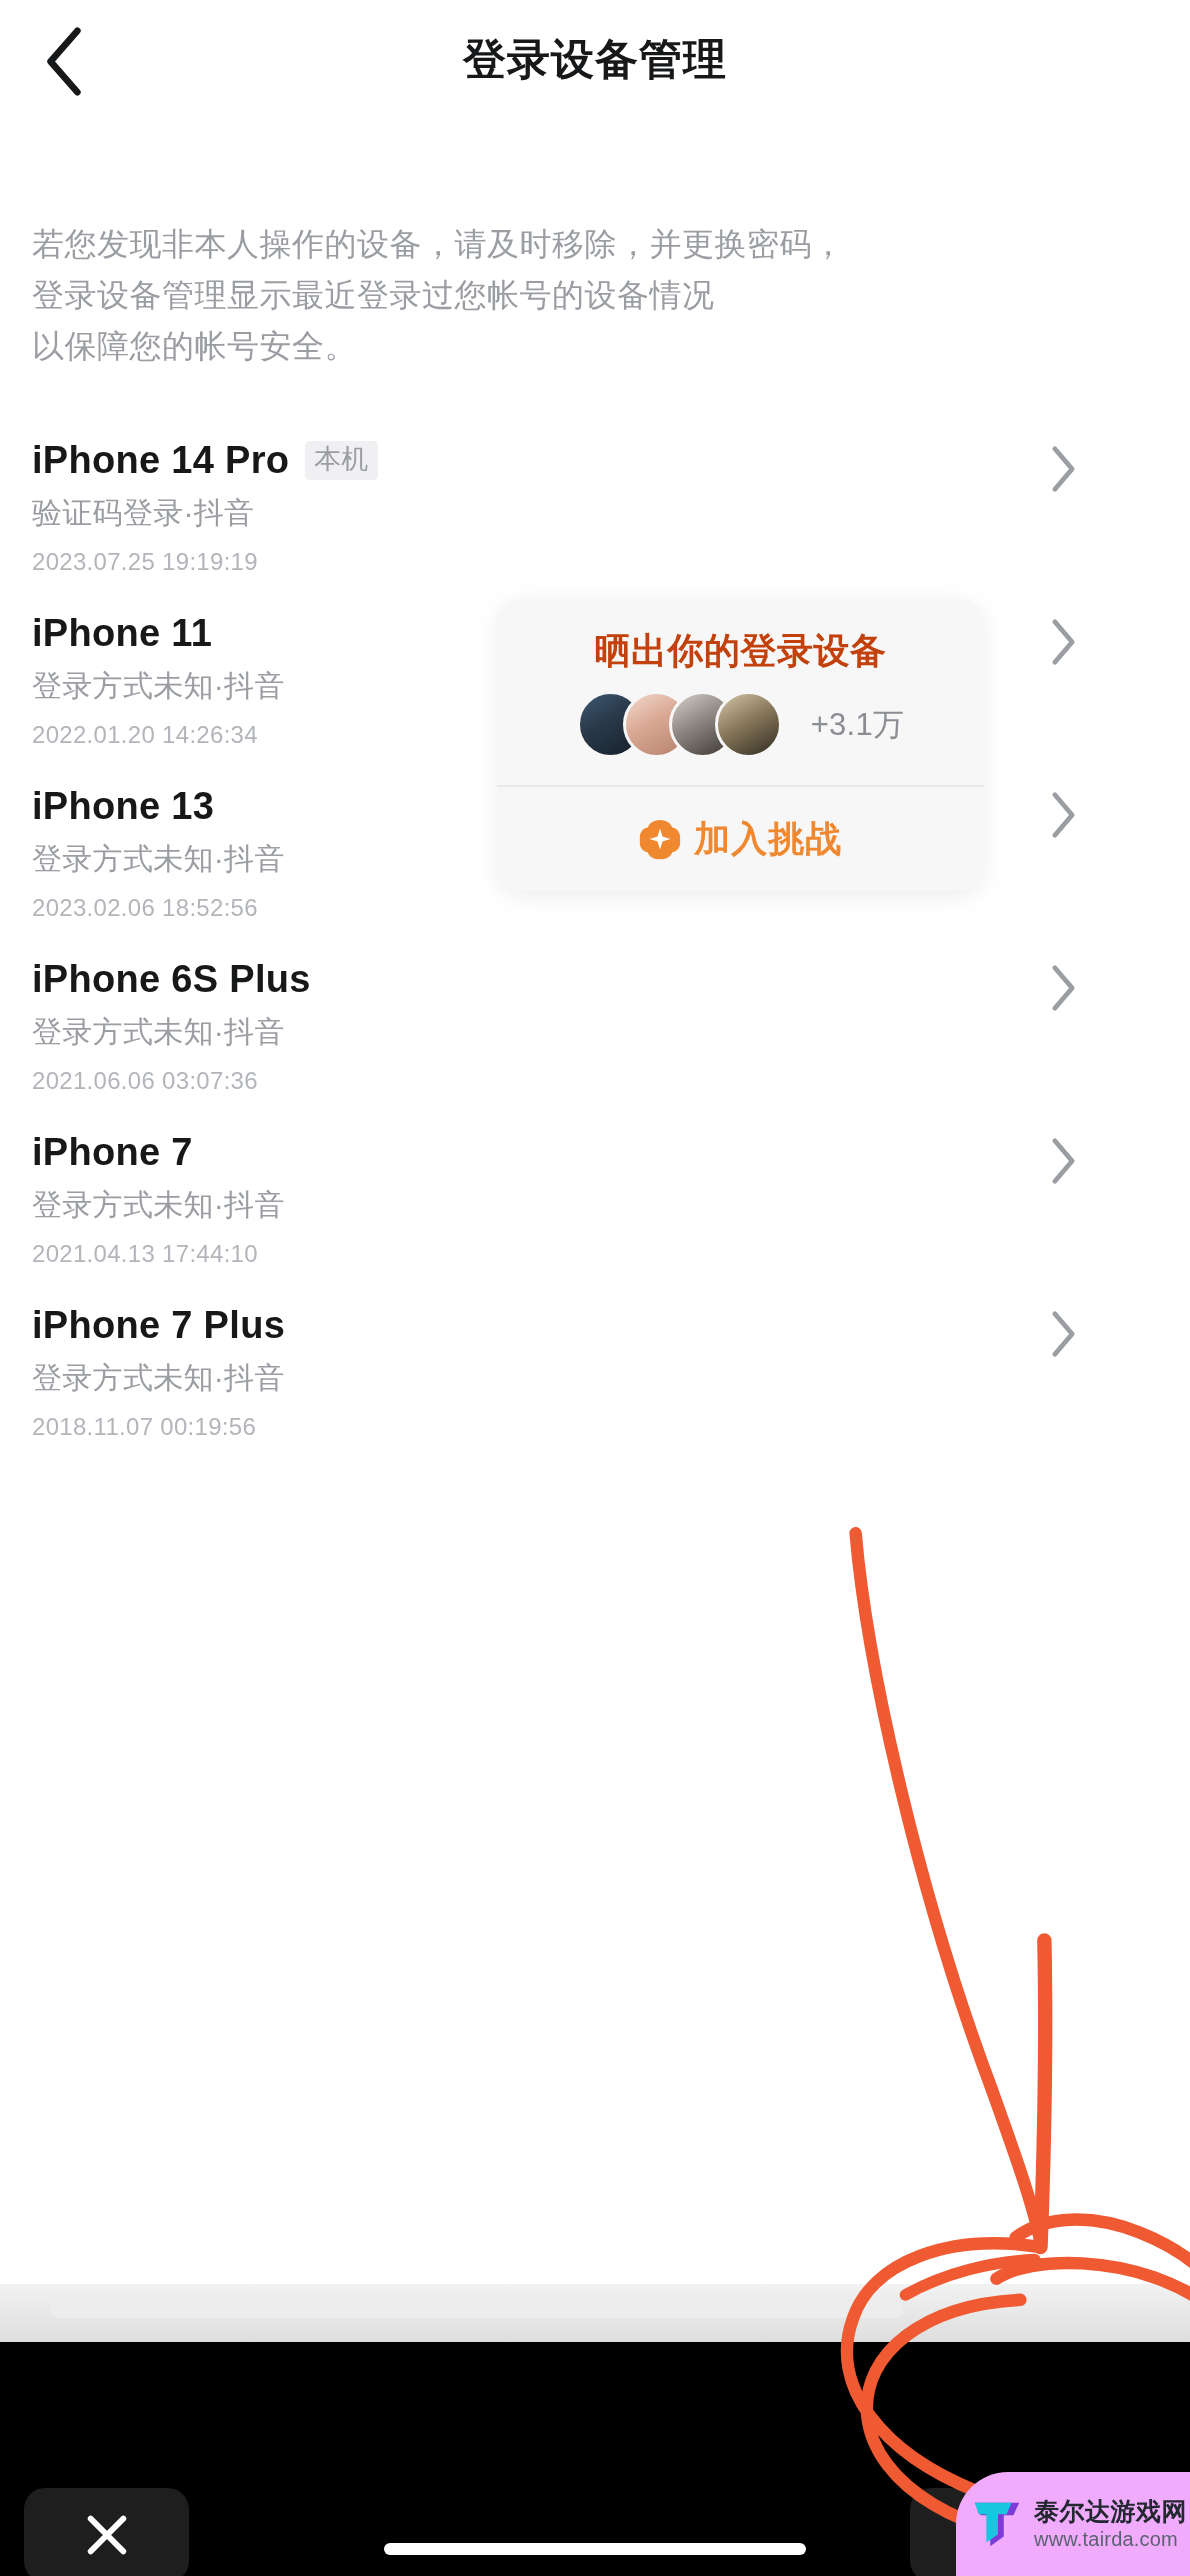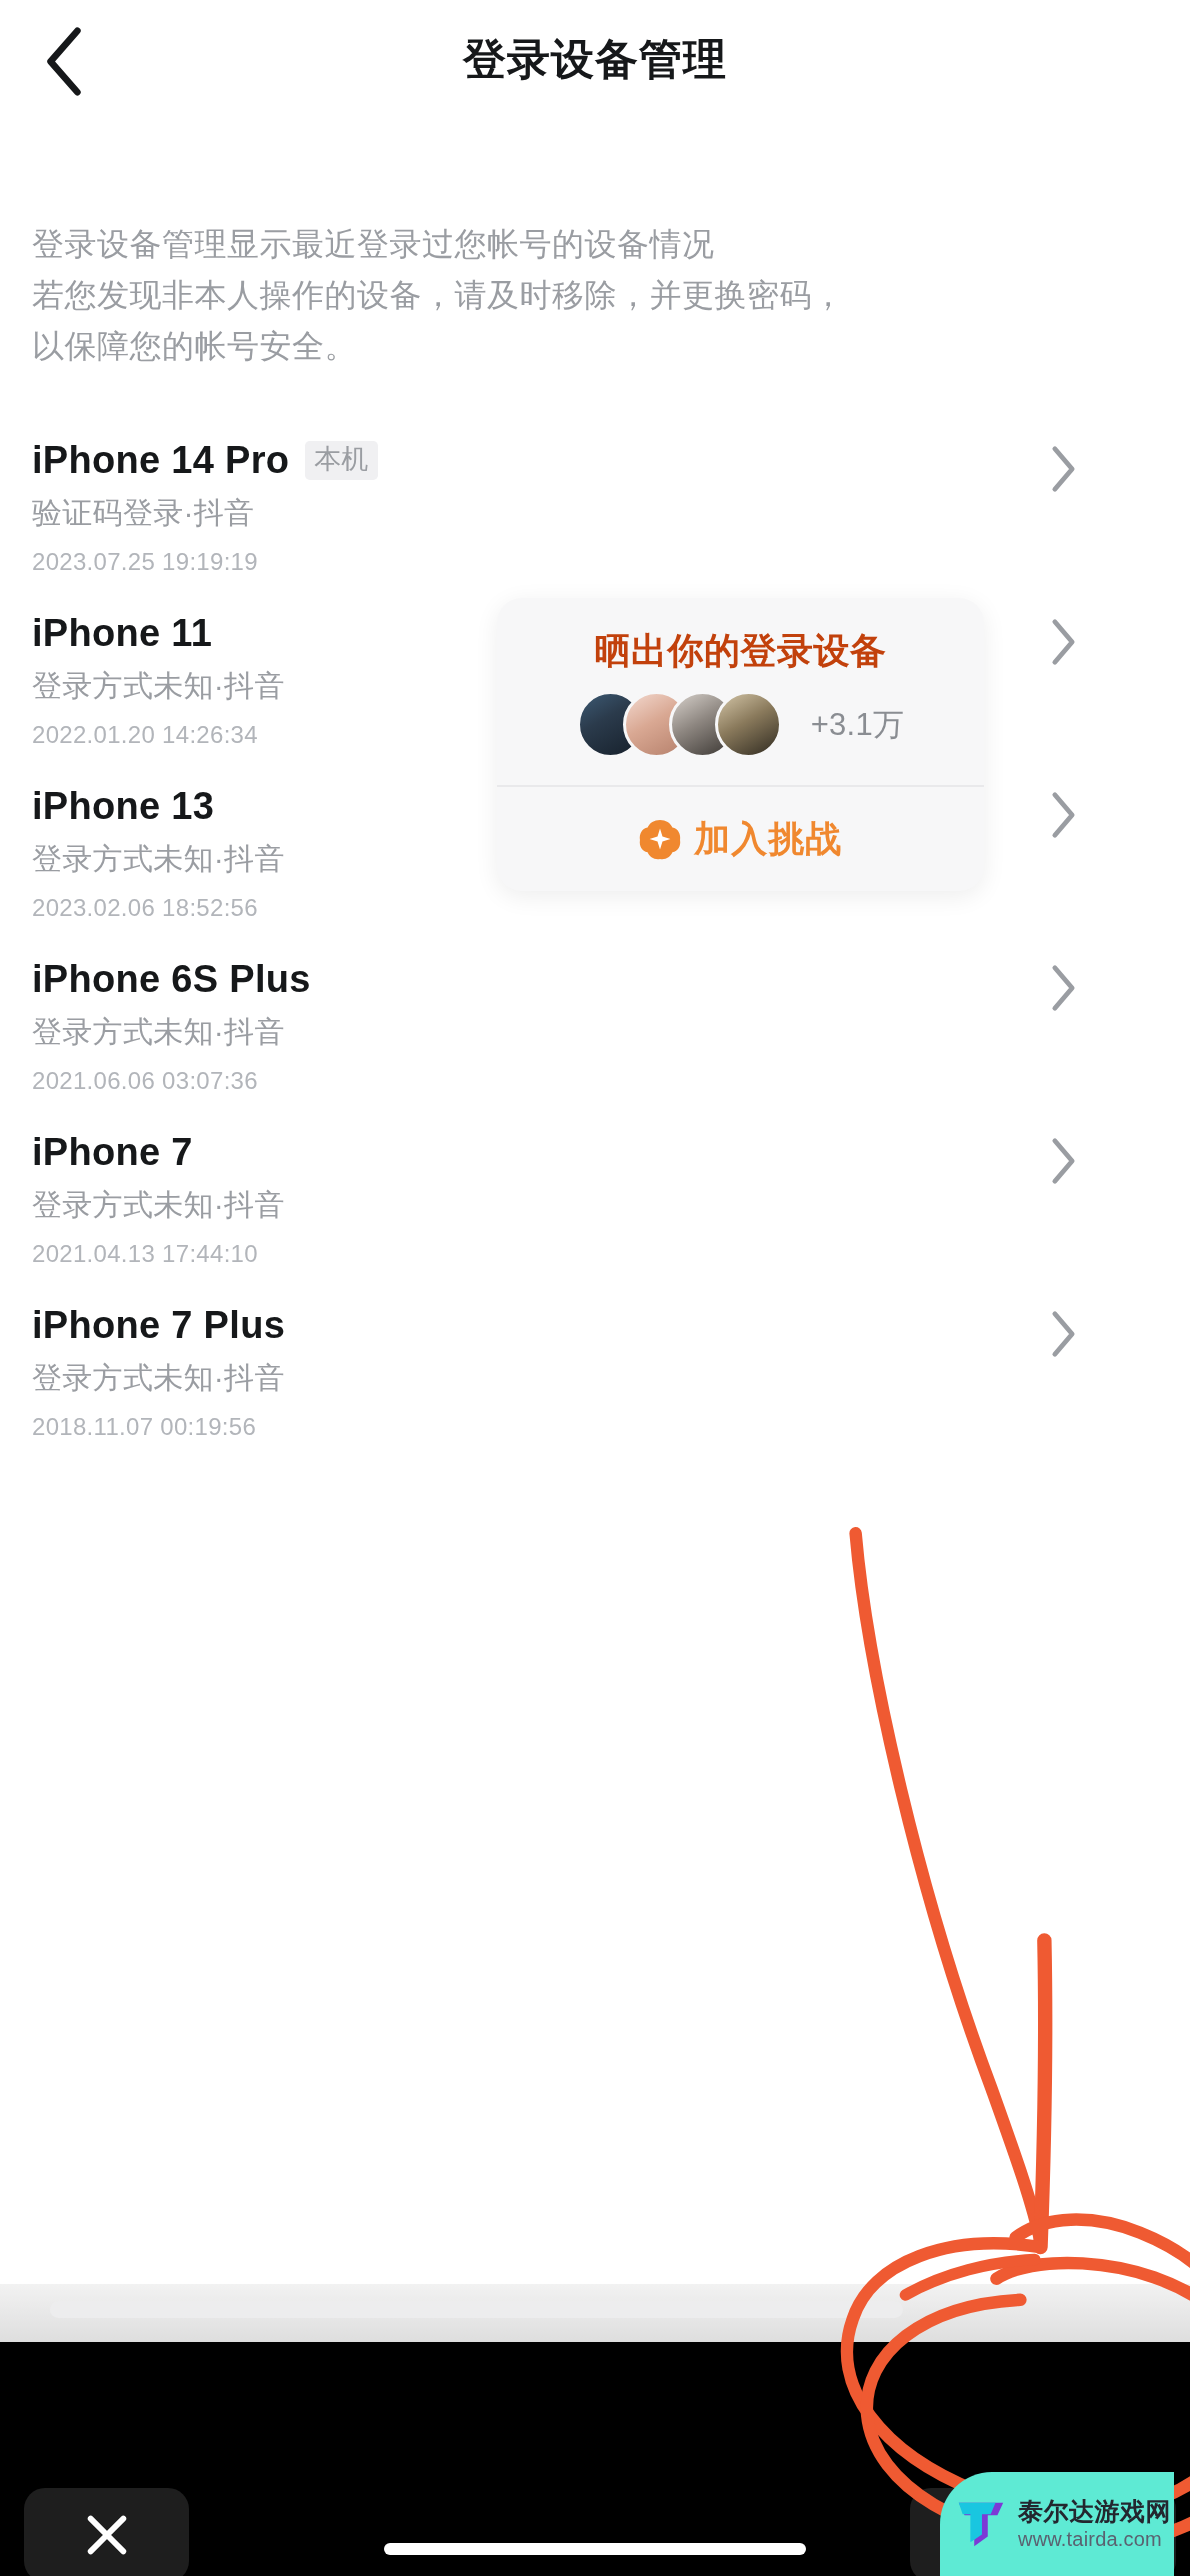--- a/index.html
+++ b/index.html
@@ -265,25 +265,25 @@
     position: absolute;
     left: 0; top: 0;
     width: 1190px; height: 2576px;
     pointer-events: none;
     z-index: 40;
   }
 
   
   #watermark {
     position: absolute;
-    right: 16px;
+    right: 0;
     bottom: 0;
     width: 234px;
     height: 104px;
-    background: #5eead4;
+    background: #f0abfc;
     border-top-left-radius: 52px;
     display: flex;
     align-items: center;
     padding-left: 13.4px;
     z-index: 50;
   }
   #watermark-logo { width: 56px; height: 56px; flex-shrink: 0; }
   #watermark-logo svg { display: block; }
   #watermark-text { margin-left: 8.6px; line-height: 1.25; }
   #watermark-name {
@@ -310,22 +310,22 @@
       <span>
         <svg width="44" height="73" viewBox="0 0 46 76" fill="none">
           <path d="M38 6 L10 38 L38 70" stroke="#16181a" stroke-width="7" stroke-linecap="round" stroke-linejoin="round"></path>
         </svg>
       </span>
     </div>
     <div id="page-title">登录设备管理</div>
   </div>
 
   <div id="intro">
+    <div>若您发现非本人操作的设备，请及时移除，并更换密码，</div>
     <div>登录设备管理显示最近登录过您帐号的设备情况</div>
-    <div>若您发现非本人操作的设备，请及时移除，并更换密码，</div>
     <div>以保障您的帐号安全。</div>
   </div>
 
   <div id="device-list">
 
     <div class="device-row">
       <div class="device-name-line">
         <span class="device-name">iPhone 14 Pro</span>
         <span class="device-badge">本机</span>
       </div>

